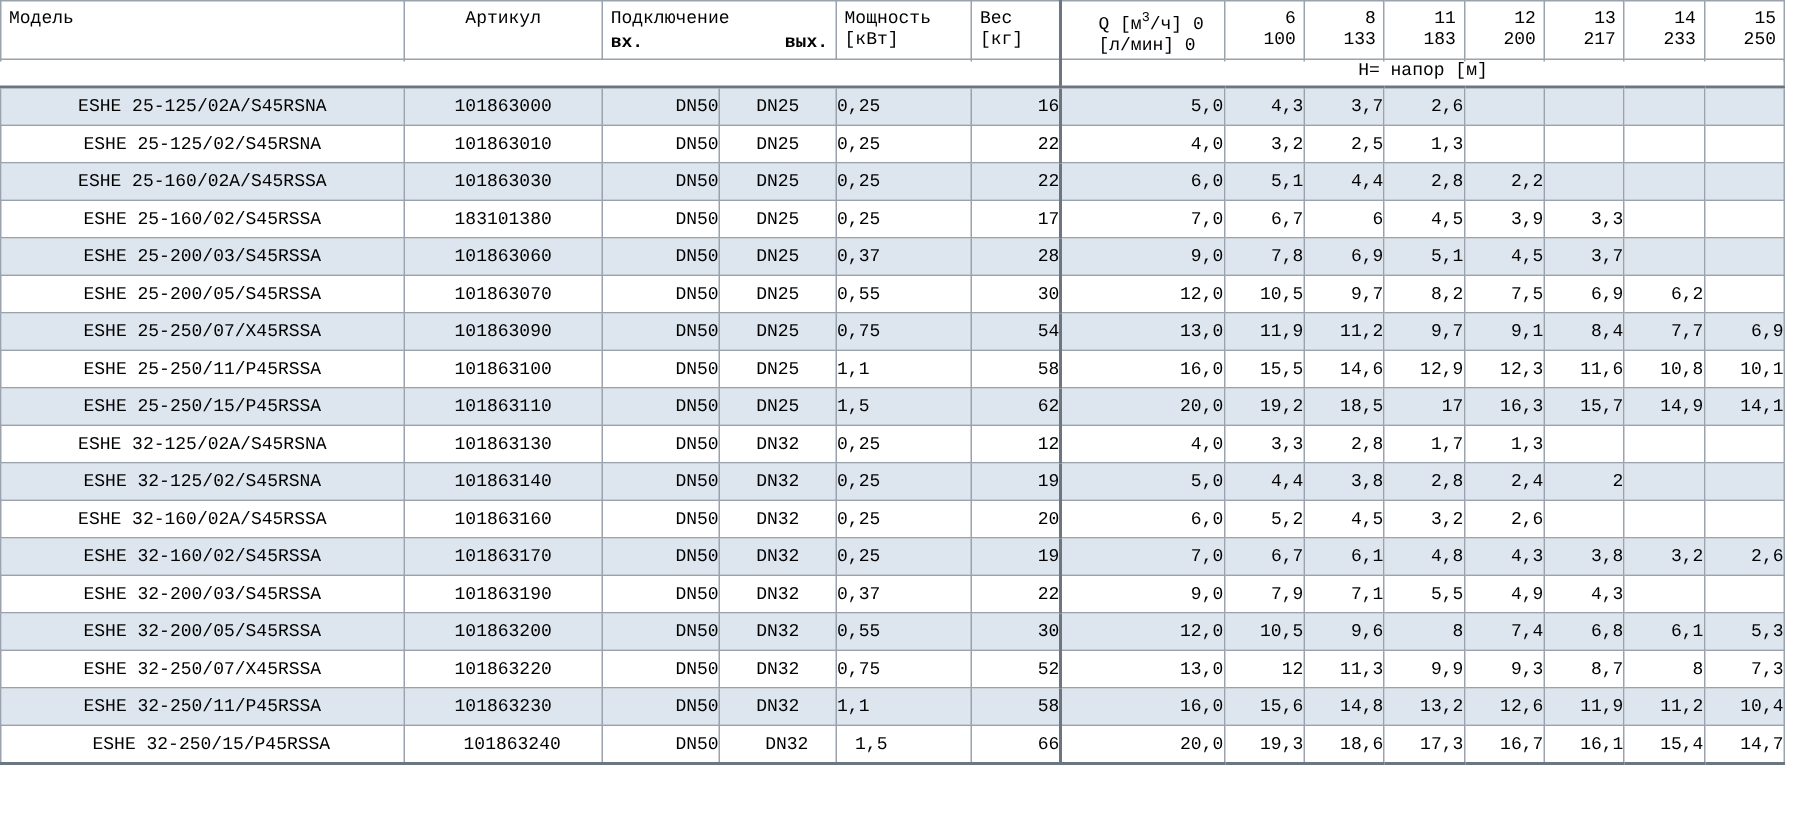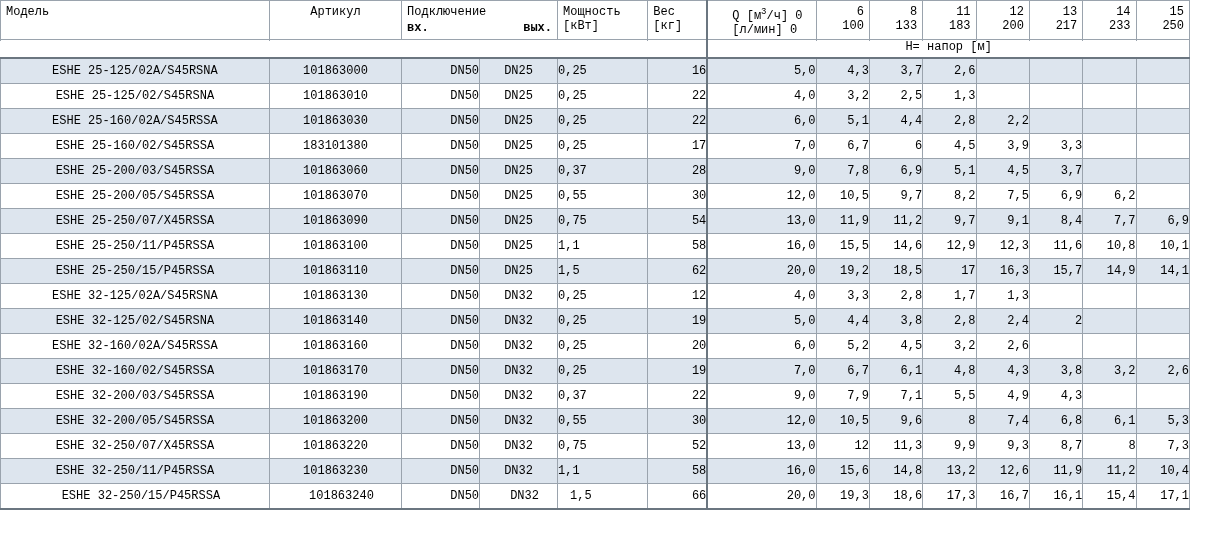--- a/index.html
+++ b/index.html
@@ -479,16 +479,16 @@
         <td class="c-out">DN32</td>
         <td class="c-pow">1,5</td>
         <td class="c-wt">66</td>
         <td class="c-num thick-left">20,0</td>
         <td class="c-num">19,3</td>
         <td class="c-num">18,6</td>
         <td class="c-num">17,3</td>
         <td class="c-num">16,7</td>
         <td class="c-num">16,1</td>
         <td class="c-num">15,4</td>
-        <td class="c-num">17,1</td>
+        <td class="c-num">14,7</td>
       </tr>
     </tbody>
 </table>
 
 </body></html>

